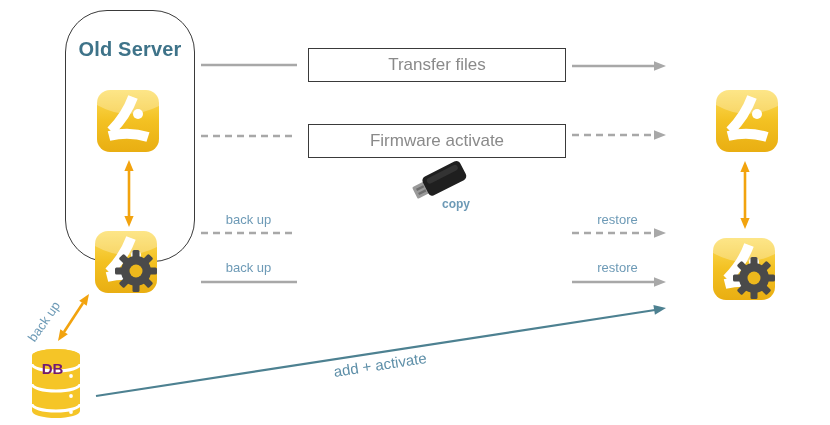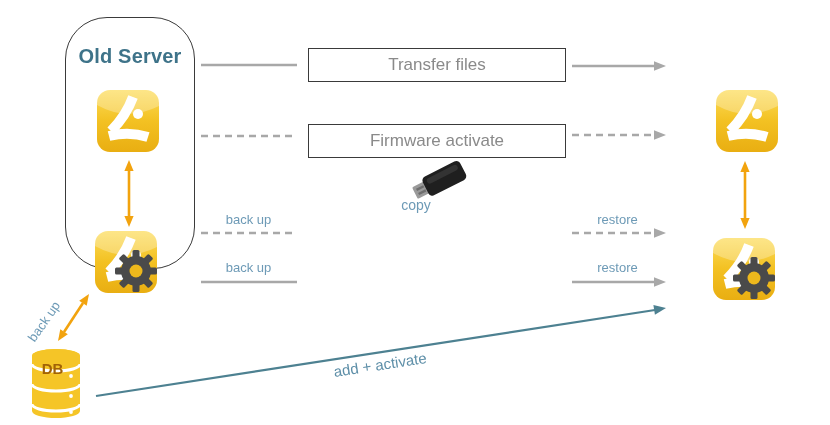--- a/index.html
+++ b/index.html
@@ -1,21 +1,21 @@
 <!DOCTYPE html>
 <html><head>
 <meta charset="utf-8">
 <style>
   html,body { margin:0; padding:0; background:#fff; }
   .stage {
     position:relative; width:830px; height:425px; background:#ffffff;
     font-family:"Liberation Sans", sans-serif; overflow:hidden;
   }
   .server-box {
-    position:absolute; top:17px; width:130px; height:252px;
+    position:absolute; top:10px; width:130px; height:252px;
     border:1.4px solid #3a3a3a; border-radius:42px; background:#fff;
     box-sizing:border-box; z-index:1;
   }
   .server-box.old { left:65px; }
   .server-box.new { left:675px; }
   .server-title {
     position:absolute; top:27px; left:0; right:0; text-align:center;
     font-weight:bold; font-size:20px; color:#3E7389; letter-spacing:0.2px;
   }
   .mid-box {
@@ -30,21 +30,21 @@
   .add-activate {
     position:absolute; left:306px; top:356px; width:148px; text-align:center;
     font-size:15px; color:#5E8FA8; transform:rotate(-8.6deg); z-index:3;
   }
   .backup-diag {
     position:absolute; left:9px; top:314px; width:70px; text-align:center;
     font-size:13px; color:#6D9AB6; transform:rotate(-55deg); z-index:3;
   }
   .db-label {
     position:absolute; left:34px; top:360px; width:37px; text-align:center;
-    font-size:15px; font-weight:600; color:#a16207; z-index:3;
+    font-size:15px; font-weight:600; color:#701a75; z-index:3;
   }
   svg.overlay { position:absolute; left:0; top:0; z-index:2; pointer-events:none; }
 </style>
 </head>
 <body>
 
 <div class="stage">
 
   <div class="server-box old">
     <div class="server-title">Old Server</div>
@@ -170,18 +170,18 @@
       <circle cx="71" cy="376" r="1.9" fill="#ffffff"></circle>
       <circle cx="71" cy="396" r="1.9" fill="#ffffff"></circle>
       <circle cx="71" cy="412" r="1.9" fill="#ffffff"></circle>
     </g>
   </svg>
 
   <div class="small-label" style="left:200px; top:212px; width:97px;">back up</div>
   <div class="small-label" style="left:200px; top:260px; width:97px;">back up</div>
   <div class="small-label" style="left:569px; top:212px; width:97px;">restore</div>
   <div class="small-label" style="left:569px; top:260px; width:97px;">restore</div>
-  <div class="small-label" style="left:376px; top:197px; width:80px; font-size:14px;">copy</div>
+  <div class="small-label" style="left:416px; top:197px; width:80px; font-size:12px;font-weight:bold;">copy</div>
   <div class="add-activate">add + activate</div>
   <div class="backup-diag">back up</div>
   <div class="db-label">DB</div>
 
 </div>
 
 </body></html>

